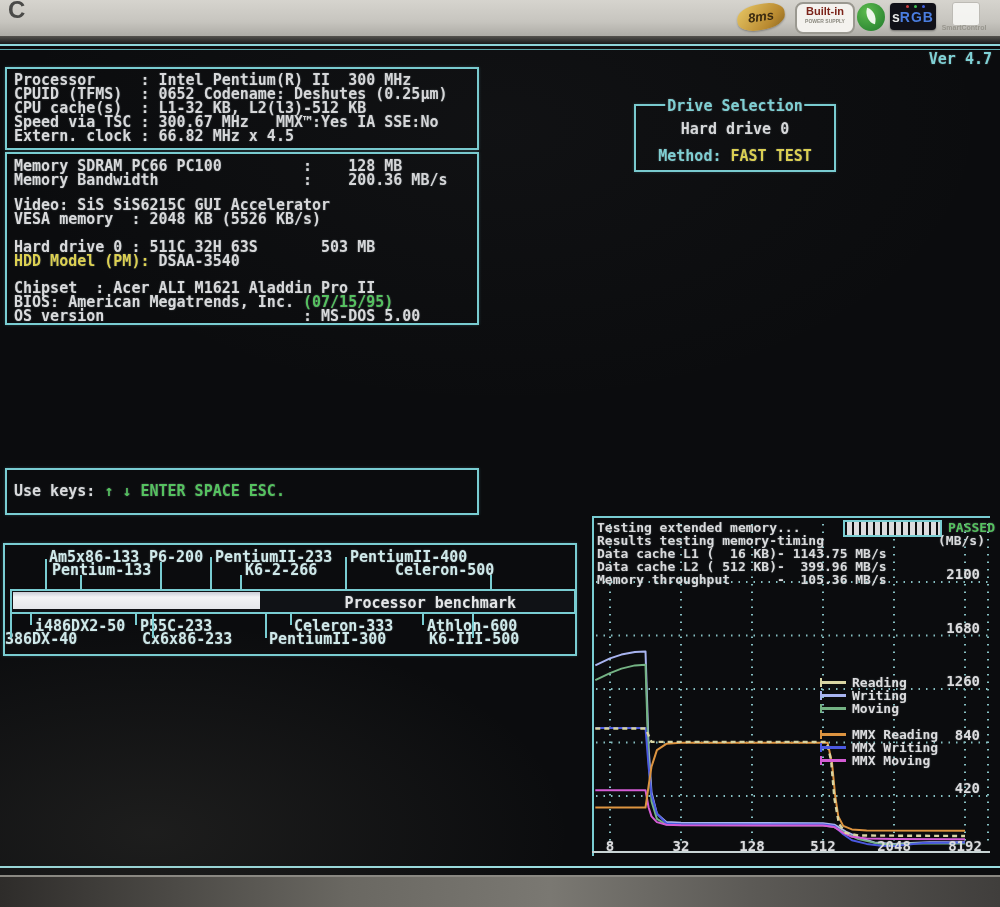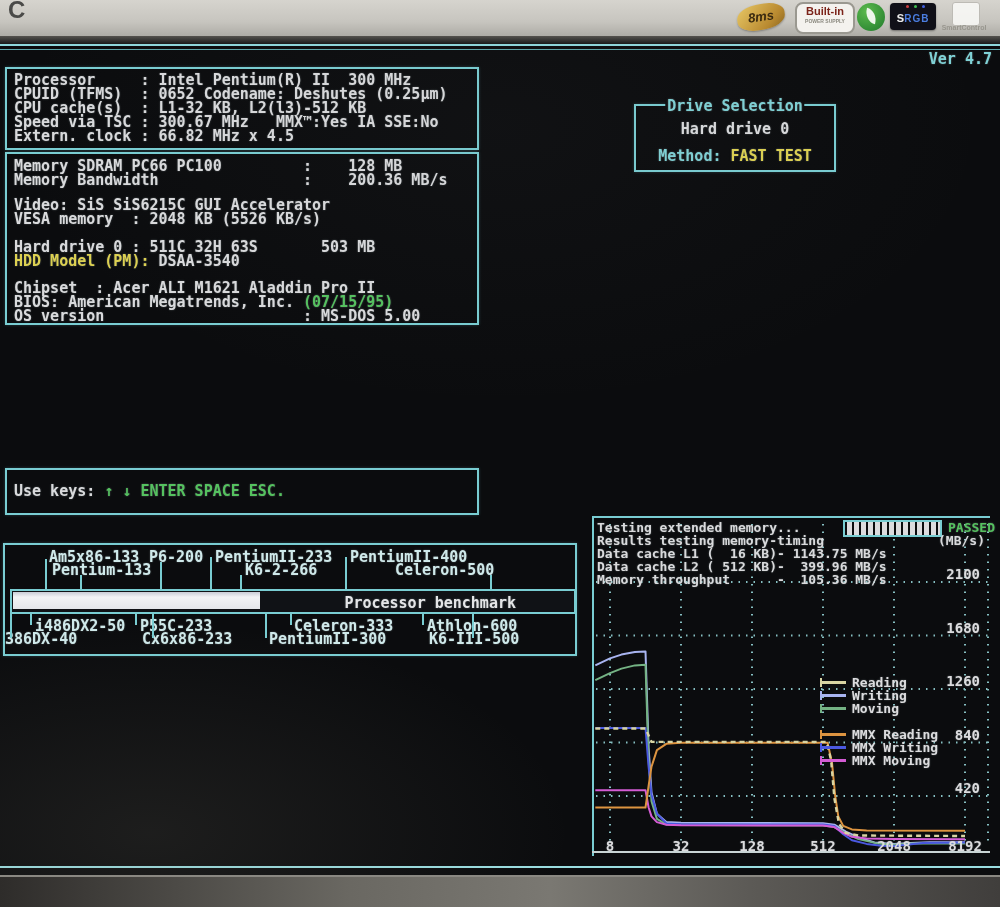--- a/index.html
+++ b/index.html
@@ -24,21 +24,21 @@
     border-radius:8px;text-align:center;}
   #stk-builtin .t1{display:block;color:#7c241a;font-size:11px;font-weight:bold;line-height:15px;}
   #stk-builtin .t2{display:block;color:#8a887e;font-size:5px;line-height:5px;}
   #stk-eco{left:857px;top:3px;width:28px;height:28px;border-radius:50%;
     background:radial-gradient(circle at 35% 30%,#5cba4e,#2f8a34 75%);}
   #stk-eco .leaf{position:absolute;left:8px;top:6px;width:12px;height:14px;background:#eef6ec;
     border-radius:0 100% 0 100%;transform:rotate(15deg);}
   #stk-srgb{left:890px;top:3px;width:46px;height:27px;background:#101018;border-radius:4px;
     text-align:center;line-height:27px;box-shadow:0 1px 2px rgba(0,0,0,.4);}
   #stk-srgb .s{color:#e8e8e8;font-size:14px;}
-  #stk-srgb .rgb{color:#4a7de0;font-size:10px;letter-spacing:1px;}
+  #stk-srgb .rgb{color:#4a7de0;font-size:14px;letter-spacing:1px;}
   #stk-srgb .dots{position:absolute;left:16px;top:2px;display:flex;gap:5px;}
   #stk-srgb .dots i{width:3px;height:3px;border-radius:50%;display:block;}
   #stk-smart-icon{left:952px;top:2px;width:26px;height:22px;background:rgba(250,250,248,.85);
     border:1px solid #bdbbb5;border-radius:3px;}
   #stk-smart-text{left:928px;top:24px;width:72px;color:#98968e;font-size:7px;text-align:center;}
   
   #screen{position:absolute;left:0;top:44px;width:1000px;height:831px;background:#0b0c0e;}
   #screen .glare1{position:absolute;left:0;top:0;width:100%;height:100%;pointer-events:none;
     background:radial-gradient(ellipse 600px 300px at 15% 95%,rgba(140,135,120,.14),transparent 70%),
                radial-gradient(ellipse 700px 400px at 50% 10%,rgba(120,120,125,.05),transparent 70%);}

